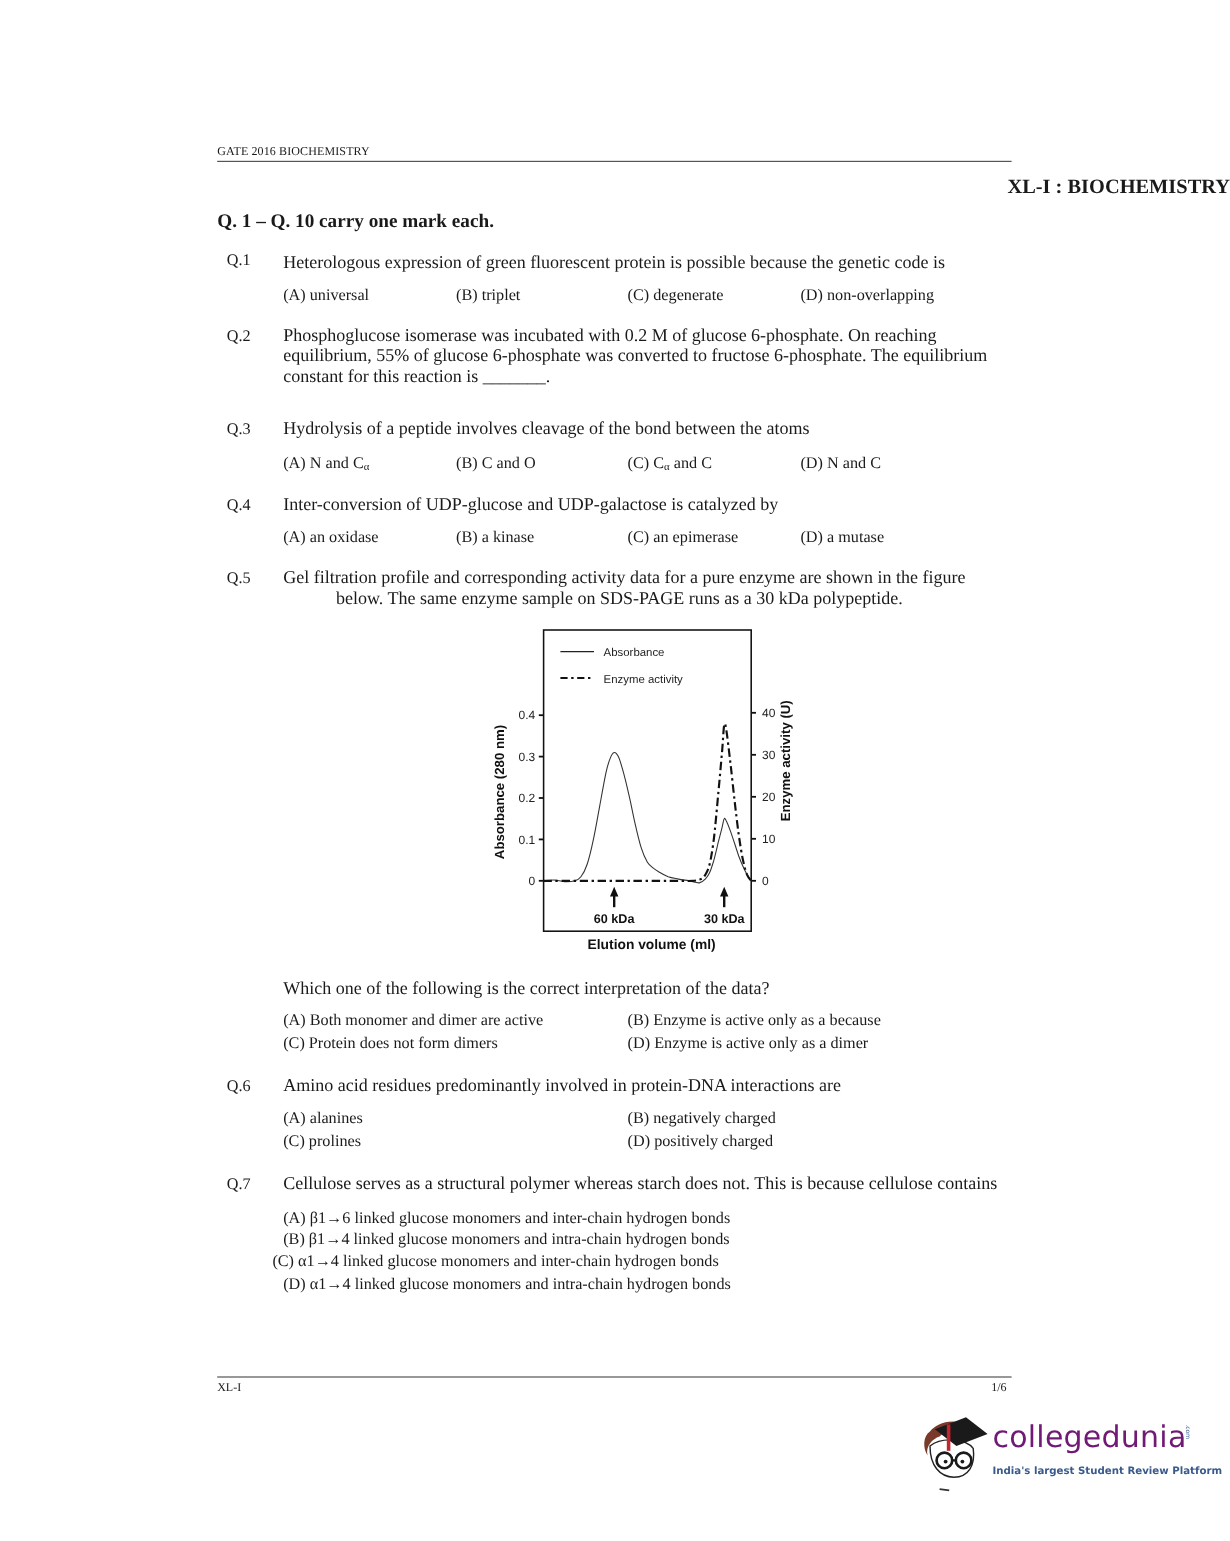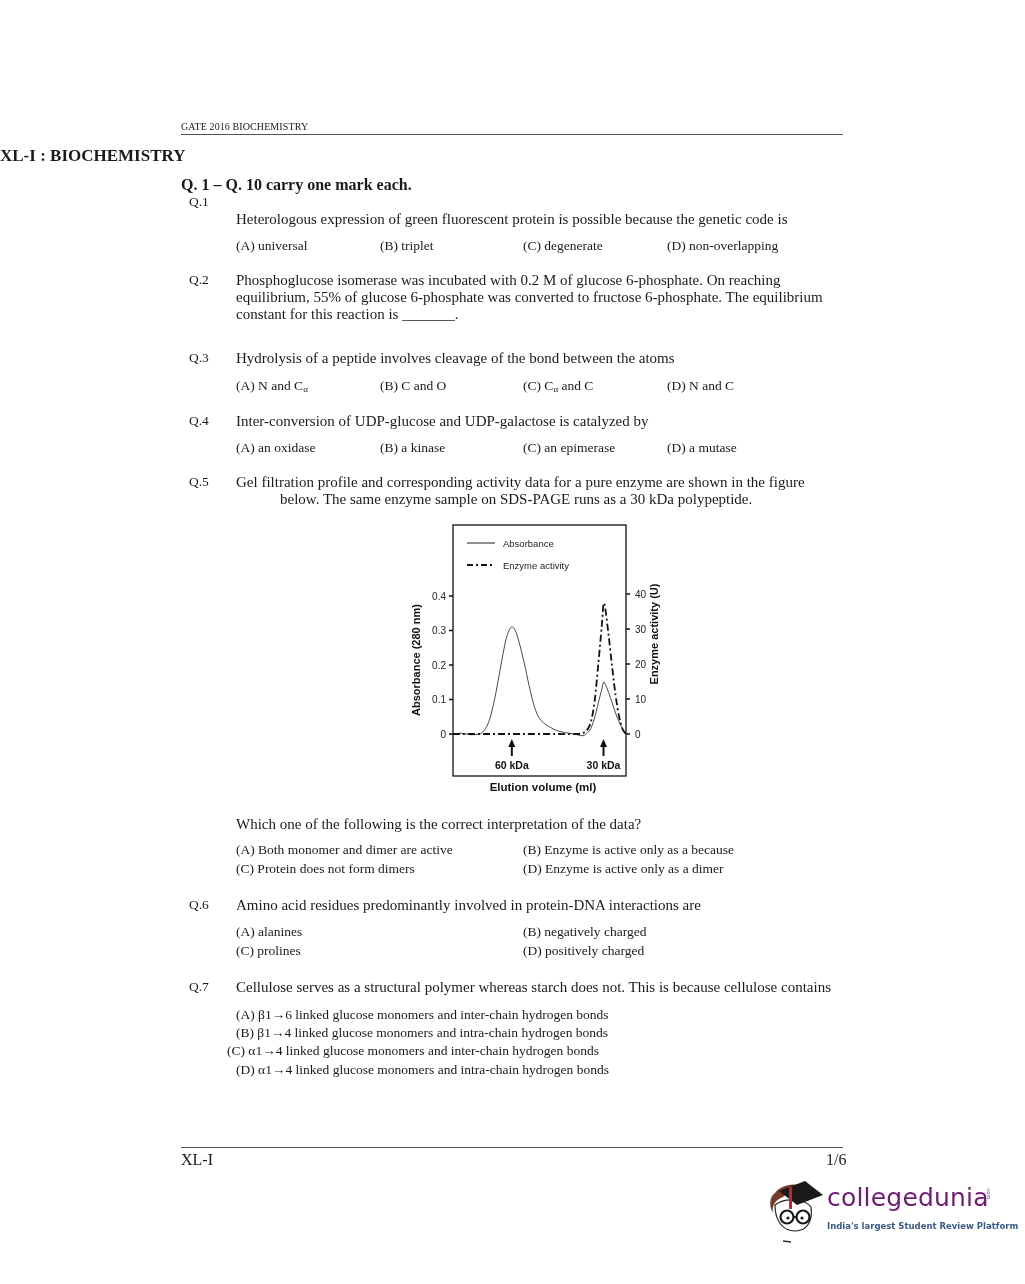--- a/index.html
+++ b/index.html
@@ -9,42 +9,42 @@
   .hdr-small { font-size: 10px; letter-spacing: 0.1px; }
   .rule { position: absolute; height: 1px; background: #555; }
   .title { font-weight: bold; font-size: 17px; }
   .section { font-weight: bold; font-size: 16px; }
   .qnum { font-size: 13.5px; }
   .qtext { font-size: 15px; line-height: 17.5px; }
   .opt { font-size: 13.5px; white-space: nowrap; }
   sub.alpha { font-size: 9px; vertical-align: -2px; }
   .chart-wrap { position: absolute; left: 400px; top: 520px; width: 270px; height: 280px; }
   .chart-wrap svg text { font-family: "Liberation Sans", sans-serif; }
-  .footer-small { font-size: 16px; }
+  .footer-small { font-size: 10px; }
   .logo-wrap { position: absolute; left: 765px; top: 1175px; width: 235px; height: 75px; }
   .logo-text { position: absolute; left: 62px; top: 8px; font-family: "DejaVu Sans", sans-serif;
                font-size: 25px; color: #701a75; letter-spacing: 0.2px; }
   .logo-com { position: absolute; left: 221px; top: 12px; font-family: "DejaVu Sans", sans-serif;
               font-size: 5px; color: #3a5a8c; writing-mode: vertical-rl; }
   .logo-tag { position: absolute; left: 62px; top: 46px; font-family: "DejaVu Sans", sans-serif;
               font-size: 8.5px; font-weight: bold; color: #3a5a8c; white-space: nowrap; }
 </style>
 </head>
 <body>
 
 <div class="abs hdr-small" style="left:181px; top:121px;">GATE 2016 BIOCHEMISTRY</div>
 <div class="rule" style="left:181px; top:134px; width:662px;"></div>
 
-<div class="abs title" style="left:0; width:1025px; text-align:left; top:146px; padding-left:0;">
+<div class="abs title" style="left:0; width:1025px; text-align:right; top:146px; padding-left:0;">
   <span style="position:relative; left:0px;">XL-I : BIOCHEMISTRY</span>
 </div>
 <div class="abs section" style="left:181px; top:176px;">Q. 1 – Q. 10 carry one mark each.</div>
 
 <div>
-  <div class="abs qnum" style="left:189px; top:194px;">Q.1</div>
+  <div class="abs qnum" style="left:189px; top:209px;">Q.1</div>
   <div class="abs qtext" style="left:236px; top:211px;">Heterologous expression of green fluorescent protein is possible because the genetic code is</div>
   <div class="abs opt" style="left:236px; top:238px;">(A) universal</div>
   <div class="abs opt" style="left:380px; top:238px;">(B) triplet</div>
   <div class="abs opt" style="left:523px; top:238px;">(C) degenerate</div>
   <div class="abs opt" style="left:667px; top:238px;">(D) non-overlapping</div>
 </div>
 
 <div>
   <div class="abs qnum" style="left:189px; top:272px;">Q.2</div>
   <div class="abs qtext" style="left:236px; top:272px;">Phosphoglucose isomerase was incubated with 0.2 M of glucose 6-phosphate. On reaching</div>

